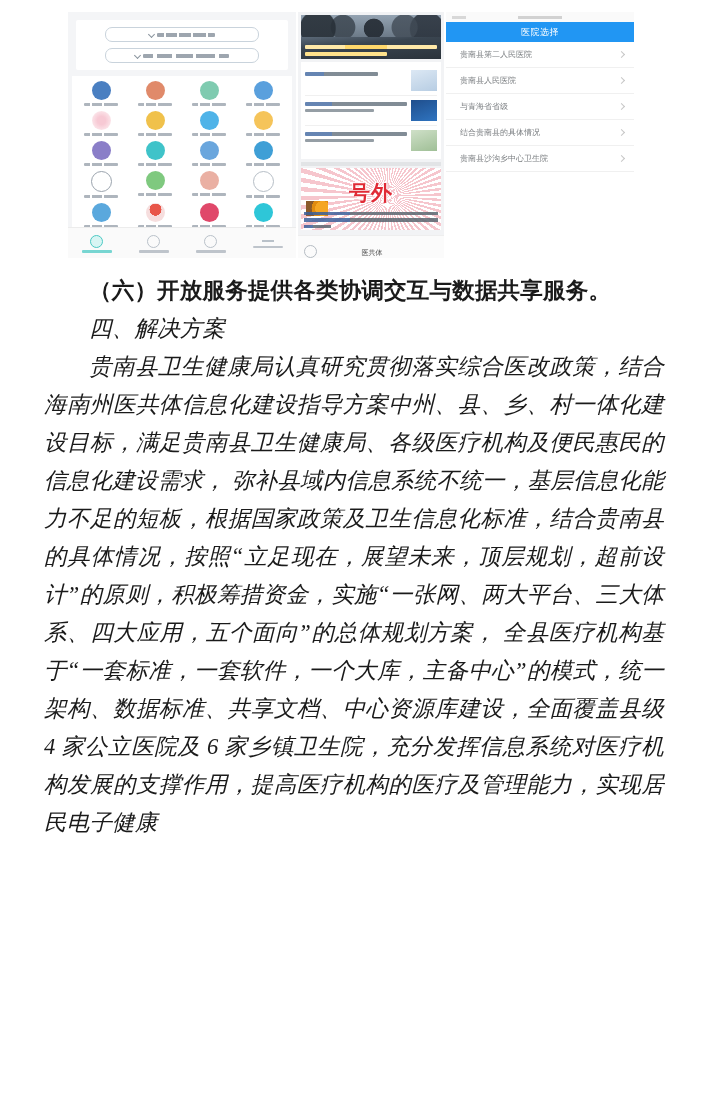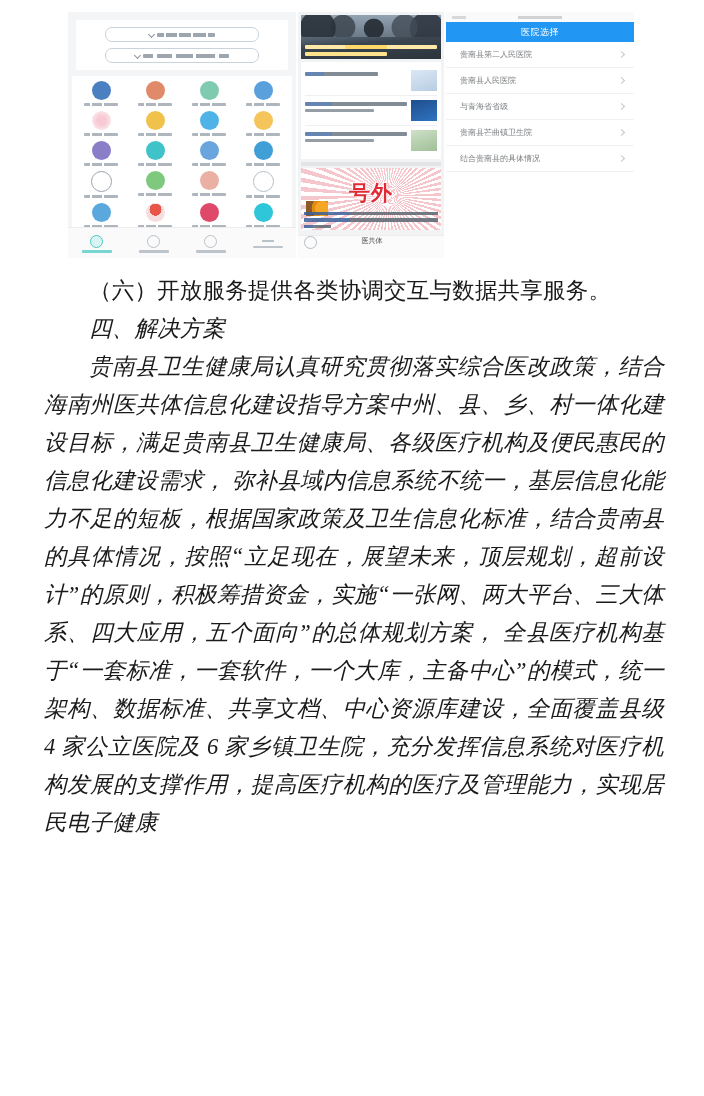--- a/index.html
+++ b/index.html
@@ -118,21 +118,21 @@
     letter-spacing:1px;
   }
   .p2-horn{position:absolute;left:5px;bottom:14px;width:22px;height:15px;
     background:radial-gradient(circle at 75% 50%,#f5a623 0 40%,#e08b10 41% 60%,transparent 61%),
                radial-gradient(circle at 22% 50%,#8a5a2b 0 45%,transparent 46%);}
   .p2-adtxt{position:absolute;left:3px;right:3px;bottom:2px;display:flex;flex-direction:column;gap:3px;}
   .p2-adline{height:3.5px;background:linear-gradient(90deg,#3a5f9a 0 34%,#5a6670 34% 100%);opacity:.85;}
   .p2-adline.s{width:20%;}
   .p2-bottom{
     position:absolute;left:0;right:0;bottom:0;height:22px;background:#fbfbfb;
-    display:flex;align-items:flex-start;border-top:1px solid #eee;
+    display:flex;align-items:flex-end;border-top:1px solid #eee;
   }
   .p2-bico{width:11px;height:11px;border-radius:50%;border:1px solid #b5bcc3;margin-left:6px;}
   .p2-btitle{flex:1;text-align:center;font-family:"DejaVu Sans",sans-serif;font-size:7px;color:#4a4a4a;margin-right:17px;}
 
   
   .phone3{
     width:188px;height:246px;background:#ffffff;position:relative;overflow:hidden;
   }
   .p3-status{height:10px;background:#fafafa;position:relative;}
   .p3-status:before{content:"";position:absolute;left:6px;top:4px;width:14px;height:3px;background:#d8d8d8;}
@@ -156,21 +156,21 @@
     color:#1a1a1a;
   }
   .p{
     font-size:22.5px;
     line-height:38px;
     text-align:justify;
     text-justify:inter-ideograph;
     margin:0;
     letter-spacing:.2px;
   }
-  .p.head{font-weight:normal;text-indent:2em;}
+  .p.head{font-weight:bold;text-indent:2em;}
   .p.indent{text-indent:2em;font-style:italic;}
 </style>
 </head>
 <body>
 
 <div class="figure">
 
   <div class="phone1">
     <div class="p1-card">
       <div class="p1-pill">
@@ -349,25 +349,25 @@
         </div>
       <div class="p3-row">
           <span class="p3-name">贵南县人民医院</span>
           <span class="p3-chev"></span>
         </div>
       <div class="p3-row">
           <span class="p3-name">与青海省省级</span>
           <span class="p3-chev"></span>
         </div>
       <div class="p3-row">
-          <span class="p3-name">贵南县芒曲镇卫生院</span>
-          <span class="p3-chev"></span>
-        </div>
-      <div class="p3-row">
           <span class="p3-name">结合贵南县的具体情况</span>
+          <span class="p3-chev"></span>
+        </div>
+      <div class="p3-row">
+          <span class="p3-name">贵南县沙沟乡中心卫生院</span>
           <span class="p3-chev"></span>
         </div>
     </div>
   </div>
 </div>
 
 <div class="doc">
   <p class="p head">（六）开放服务提供各类协调交互与数据共享服务。</p>
   <p class="p indent">四、解决方案</p>
   <p class="p indent">贵南县卫生健康局认真研究贯彻落实综合医改政策，结合海南州医共体信息化建设指导方案中州、县、乡、村一体化建设目标，满足贵南县卫生健康局、各级医疗机构及便民惠民的信息化建设需求， 弥补县域内信息系统不统一，基层信息化能力不足的短板，根据国家政策及卫生信息化标准，结合贵南县的具体情况，按照“立足现在，展望未来，顶层规划，超前设计”的原则，积极筹措资金，实施“一张网、两大平台、三大体系、四大应用，五个面向”的总体规划方案， 全县医疗机构基于“一套标准，一套软件，一个大库，主备中心”的模式，统一架构、数据标准、共享文档、中心资源库建设，全面覆盖县级 4 家公立医院及 6 家乡镇卫生院，充分发挥信息系统对医疗机构发展的支撑作用，提高医疗机构的医疗及管理能力，实现居民电子健康</p>

